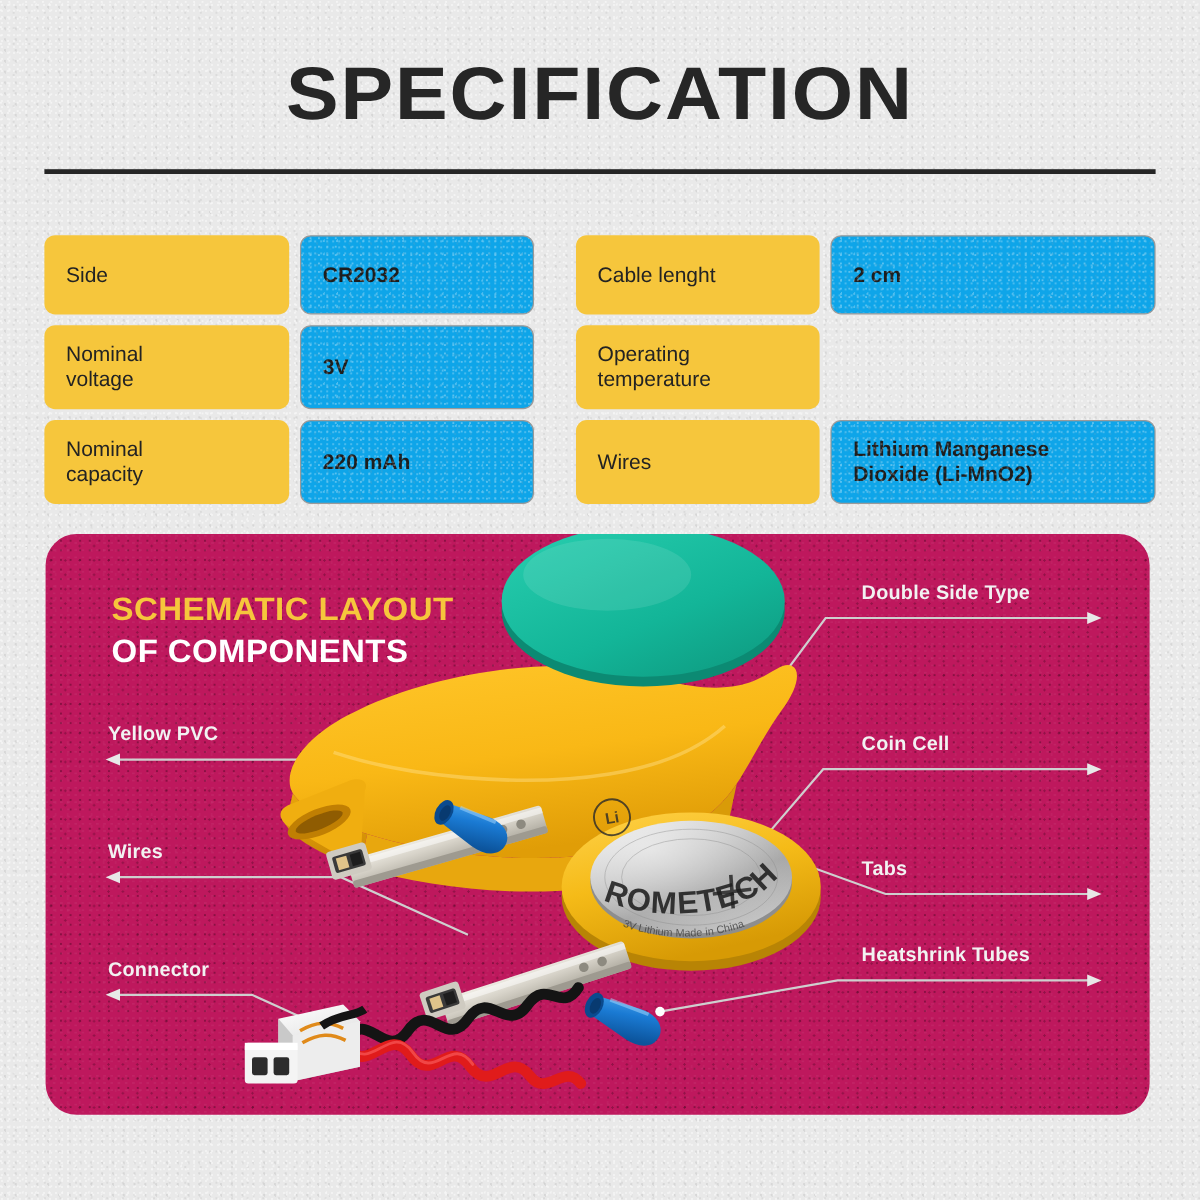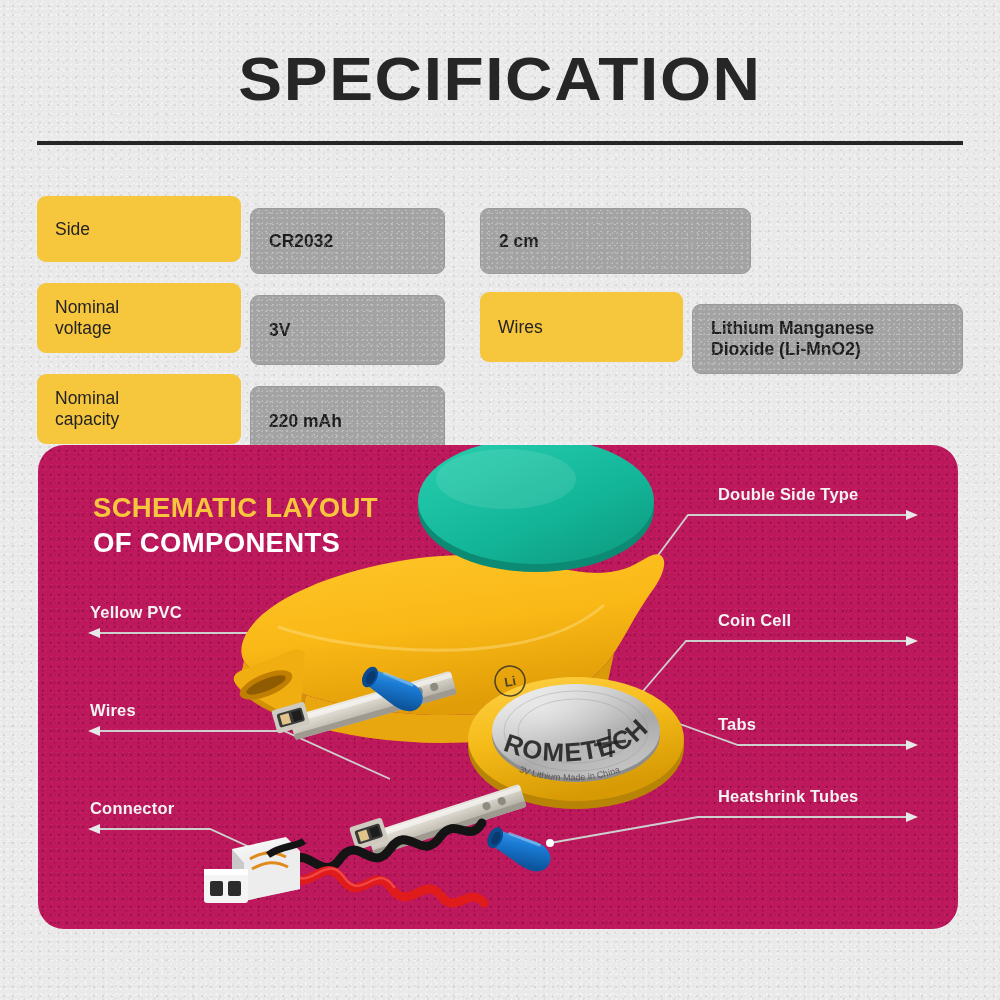--- a/index.html
+++ b/index.html
@@ -52,25 +52,25 @@
   #spec-col-right{left:480px;width:483px;}
   .spec-row{display:flex;align-items:stretch;margin-bottom:9px;}
   .spec-label{
     background:#f6c63c;border-radius:9px;
     display:flex;align-items:center;
     padding:0 18px;box-sizing:border-box;
     font-size:17.5px;color:#232323;line-height:21px;
     white-space:pre-line;
   }
   .spec-value{
-    background:#a3a3a3;border:1.3px solid #9a9a9a;border-radius:9px;
+    background:#0ea5e9;border:1.3px solid #9a9a9a;border-radius:9px;
     display:flex;align-items:center;
     padding:0 18px;box-sizing:border-box;
     font-size:17.5px;font-weight:bold;color:#1d1d1d;line-height:21px;
-    white-space:pre-line;position:relative;overflow:hidden;margin-top:12px;
+    white-space:pre-line;position:relative;overflow:hidden;
   }
   #spec-col-left .spec-label{width:204px;margin-right:9px;}
   #spec-col-left .spec-value{width:195px;}
   #spec-col-right .spec-label{width:203px;margin-right:9px;}
   #spec-col-right .spec-value{width:271px;}
   .h-a{height:66px;}
   .h-b{height:70px;}
   .h-c{height:70px;}
 
   
@@ -112,23 +112,26 @@
     </div>
     <div class="spec-row">
       <div class="spec-label h-c">Nominal
 capacity</div>
       <div class="spec-value h-c"><span class="noise-light" style="opacity:.35"></span><span>220 mAh</span></div>
     </div>
   </div>
 
   <div class="spec-col" id="spec-col-right">
     <div class="spec-row">
+      <div class="spec-label h-a">Cable lenght</div>
       <div class="spec-value h-a"><span class="noise-light" style="opacity:.35"></span><span>2 cm</span></div>
     </div>
     <div class="spec-row">
+      <div class="spec-label h-b">Operating
+temperature</div>
     </div>
     <div class="spec-row">
       <div class="spec-label h-c">Wires</div>
       <div class="spec-value h-c"><span class="noise-light" style="opacity:.35"></span><span>Lithium Manganese
 Dioxide (Li-MnO2)</span></div>
     </div>
   </div>
 
   <div id="panel">
     <div class="noise-dark"></div>

